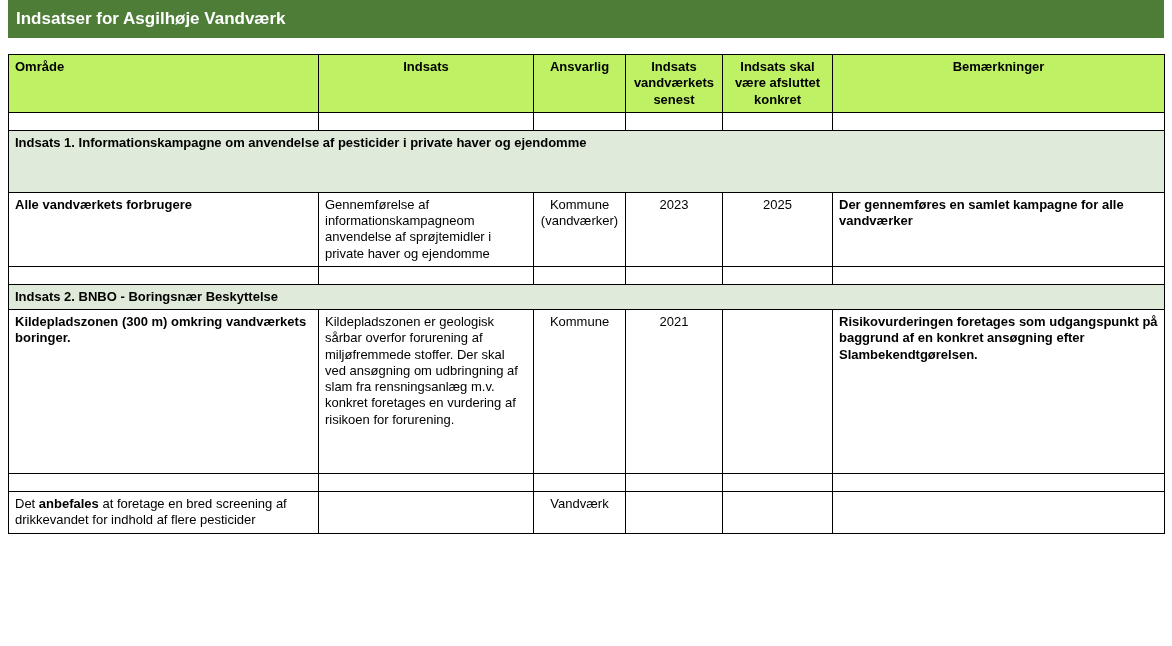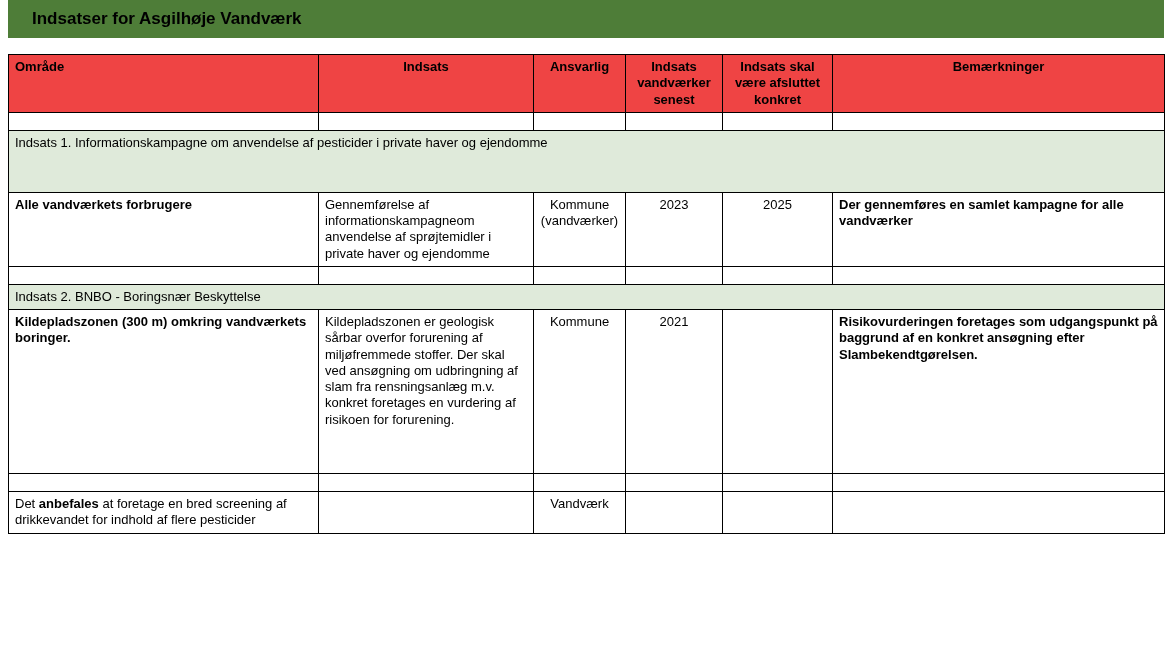--- a/index.html
+++ b/index.html
@@ -18,64 +18,64 @@
   .page {
     position: relative;
     width: 1172px;
     height: 646px;
     box-sizing: border-box;
     padding: 0 8px;
   }
   .title-bar {
     height: 38px;
     background: #4e7d38;
-    color: #000000;
+    color: #ffffff;
     font-size: 17px;
     font-weight: bold;
     display: flex;
     align-items: center;
-    padding-left: 24px;
+    padding-left: 8px;
     box-sizing: border-box;
   }
   .spacer-row {
     height: 16px;
   }
   table.main {
     width: 100%;
     border-collapse: collapse;
     table-layout: fixed;
   }
   table.main td, table.main th {
     border: 1px solid #000000;
     vertical-align: top;
     padding: 4px 6px;
     box-sizing: border-box;
     font-size: 13px;
     line-height: 1.25;
   }
   thead th {
-    background: #ef4444;
+    background: #bef264;
     font-weight: bold;
     text-align: center;
     vertical-align: middle;
     height: 56px;
   }
   th.col-omrade {
     text-align: left;
   }
   .col-1 { width: 310px; }
   .col-2 { width: 215px; }
   .col-3 { width: 92px; }
   .col-4 { width: 97px; }
   .col-5 { width: 110px; }
   .col-6 { width: 332px; }
 
   tr.band td {
     background: #dfeada;
-    font-weight: normal;
+    font-weight: bold;
     text-align: left;
     border: 1px solid #000000;
   }
   tr.band-tall td {
     height: 62px;
     vertical-align: top;
   }
   tr.gap td {
     background: #ffffff;
     height: 18px;
@@ -116,21 +116,21 @@
       <col class="col-3">
       <col class="col-4">
       <col class="col-5">
       <col class="col-6">
     </colgroup>
     <thead>
       <tr>
         <th class="col-omrade">Område</th>
         <th>Indsats</th>
         <th>Ansvarlig</th>
-        <th>Indsats vandværker senest</th>
+        <th>Indsats vandværkets senest</th>
         <th>Indsats skal være afsluttet konkret</th>
         <th>Bemærkninger</th>
       </tr>
     </thead>
     <tbody>
 
       <tr class="gap">
         <td class="blank"></td>
         <td class="blank"></td>
         <td class="blank"></td>

